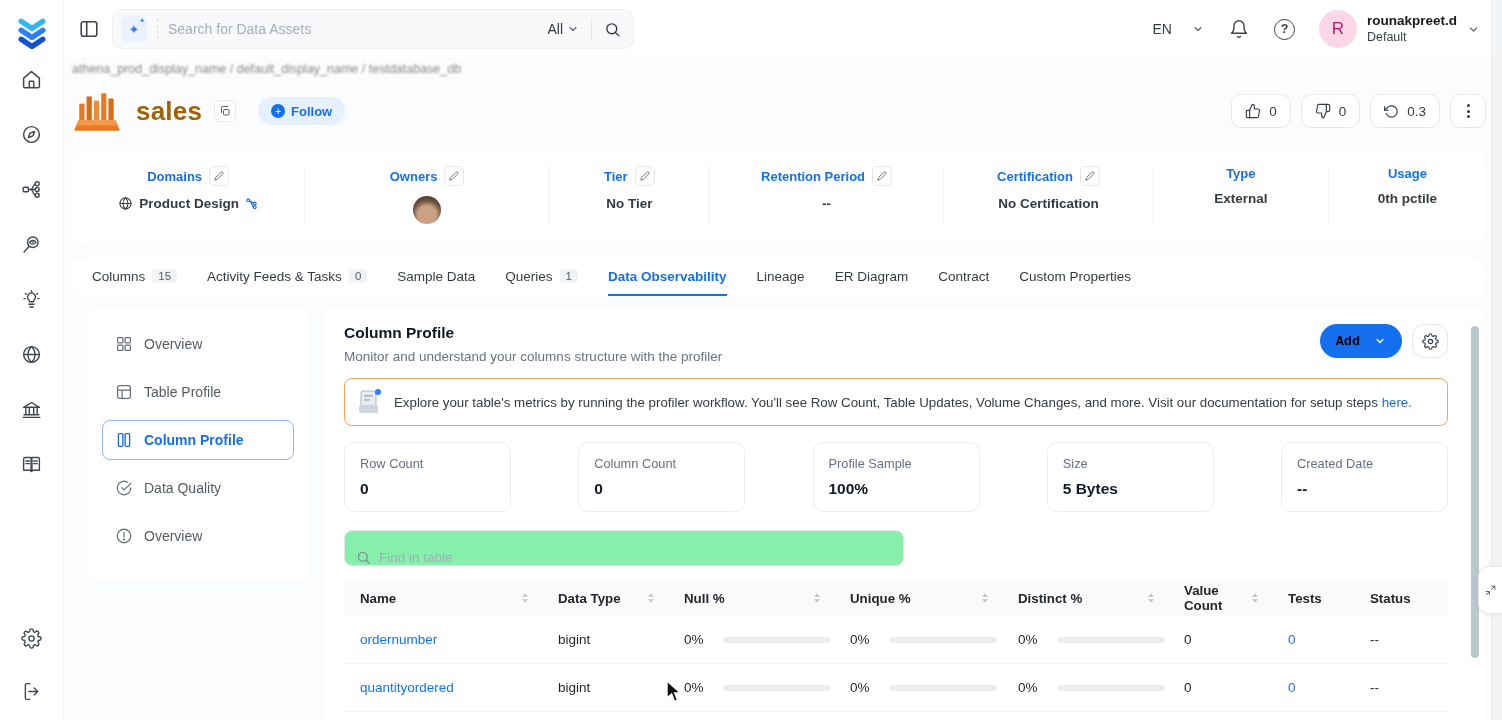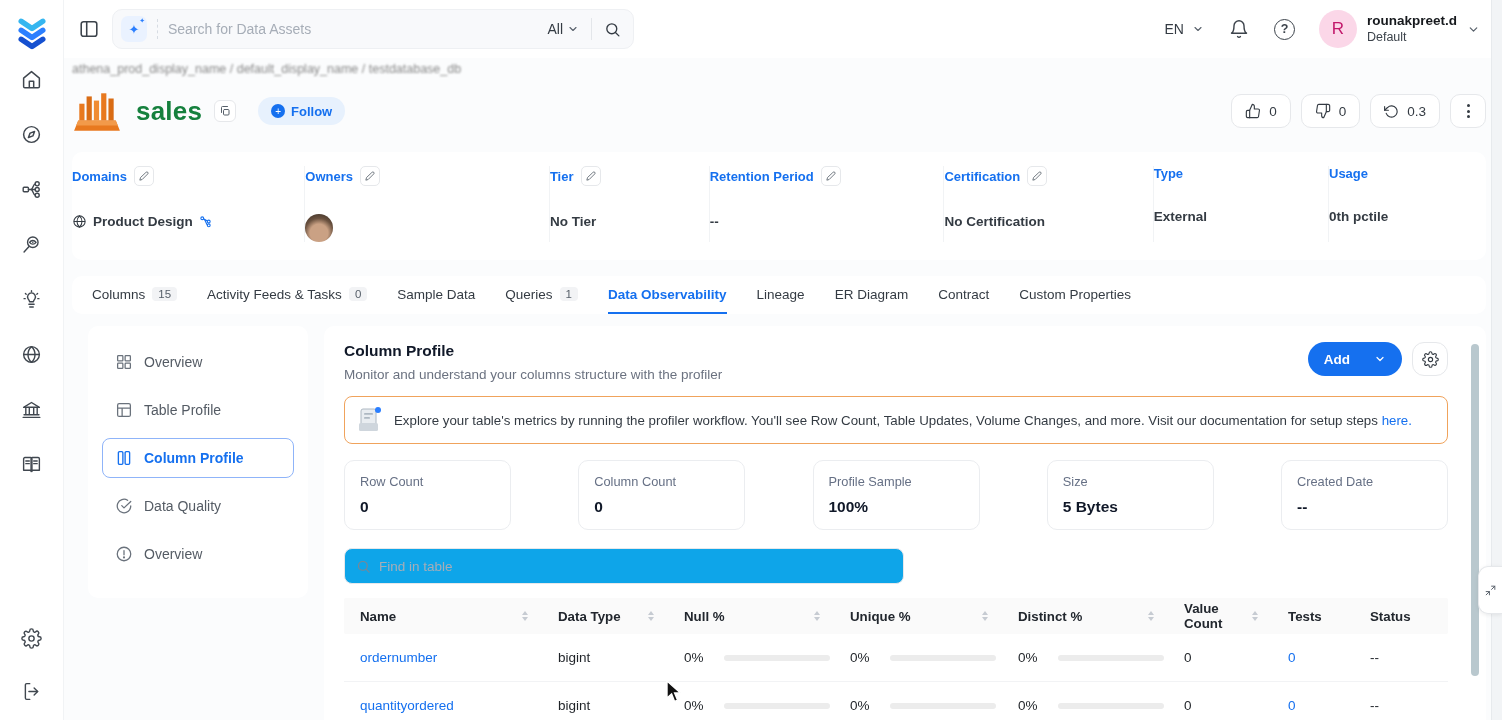--- a/index.html
+++ b/index.html
@@ -23,48 +23,48 @@
   .searchbar { width:522px; height:40px; background:#f8f9fb; border:1px solid #eef0f3; border-radius:10px; display:flex; align-items:center; padding:0 12px 0 8px; }
   .spark-box { width:26px; height:26px; border-radius:7px; background:#eaf2ff; display:flex; align-items:center; justify-content:center; color:#2b7fff; font-size:13px; cursor:pointer; position:relative; }
   .spark-box .mini { position:absolute; top:1px; right:2px; font-size:7px; }
   .search-dash { height:20px; border-left:1px dashed #d7dce3; margin:0 10px; }
   .searchbar input { flex:1; border:none; outline:none; background:transparent; font-family:"Liberation Sans",sans-serif; font-size:14px; color:#343b43; }
   .searchbar input::placeholder { color:#a6adb7; }
   .scope { display:flex; align-items:center; gap:4px; font-size:14px; color:#343b43; cursor:pointer; }
   .search-sep { height:22px; border-left:1px solid #e3e6ea; margin:0 12px; }
   .domains-pill { margin-left:18px; height:40px; border:1px solid #d9dde3; border-radius:20px; background:#fff; display:flex; align-items:center; gap:8px; padding:0 14px; font-weight:700; font-size:13.5px; color:#22272e; cursor:pointer; }
   .topbar-right { margin-left:auto; display:flex; align-items:center; gap:24px; }
-  .lang { display:flex; align-items:center; gap:8px; font-size:14px; color:#343b43; cursor:pointer; }
+  .lang { display:flex; align-items:center; gap:20px; font-size:14px; color:#343b43; cursor:pointer; }
   .icon-btn { width:22px; height:22px; display:flex; align-items:center; justify-content:center; cursor:pointer; }
   .help-circle { width:21px; height:21px; border:1.7px solid #3c434b; border-radius:50%; display:flex; align-items:center; justify-content:center; font-size:12.5px; font-weight:700; color:#3c434b; cursor:pointer; }
   .userchip { display:flex; align-items:center; gap:10px; cursor:pointer; }
   .avatar { width:38px; height:38px; border-radius:50%; background:#fbd7e8; color:#c2186b; display:flex; align-items:center; justify-content:center; font-size:17px; font-weight:400; }
   .user-meta { line-height:1.25; }
   .user-name { font-weight:700; font-size:13.5px; color:#16191d; }
   .user-ws { font-size:12.5px; color:#3c434b; }
 
   
   .page { flex:1; padding:0 16px 0 8px; min-height:0; }
   .breadcrumb { height:20px; font-size:12.5px; color:#737373; filter:blur(0.8px); opacity:.85; padding-top:4px; white-space:nowrap; overflow:hidden; }
 
   .title-row { display:flex; align-items:center; margin-top:8px; }
   .entity-icon { width:50px; height:50px; }
-  .entity-title { font-size:26px; font-weight:700; color:#15803d; margin-left:14px; letter-spacing:.2px; }
+  .entity-title { font-size:26px; font-weight:700; color:#a16207; margin-left:14px; letter-spacing:.2px; }
   .copy-btn { width:22px; height:22px; border:1px solid #e6e8eb; border-radius:6px; background:#fff; display:flex; align-items:center; justify-content:center; margin-left:12px; cursor:pointer; }
   .follow-pill { margin-left:22px; height:28px; background:#e7f1fd; border-radius:15px; display:flex; align-items:center; gap:6px; padding:0 13px; cursor:pointer; }
   .follow-dot { width:14px; height:14px; border-radius:50%; background:#1570ef; color:#fff; font-size:10px; display:flex; align-items:center; justify-content:center; }
   .follow-txt { color:#1570ef; font-size:13px; font-weight:600; }
   .vote-group { margin-left:auto; display:flex; gap:10px; }
   .vote-btn { background:#fff; border:1px solid #e6e8eb; border-radius:10px; height:34px; display:flex; align-items:center; gap:8px; padding:0 13px; font-size:13.5px; color:#343b43; cursor:pointer; }
   .kebab { flex-direction:column; gap:2.5px; width:36px; justify-content:center; }
   .kebab i { width:3px; height:3px; border-radius:50%; background:#343b43; }
 
   
   .meta-card { margin-top:16px; background:#fff; border-radius:10px; display:flex; padding:14px 0 18px; }
-  .meta-sec { display:flex; flex-direction:column; align-items:flex-start; gap:28px; border-right:1px solid #f1f3f5; }
+  .meta-sec { display:flex; flex-direction:column; align-items:center; gap:10px; border-right:1px solid #f1f3f5; }
   .meta-sec:last-child { border-right:none; }
   .meta-label-row { display:flex; align-items:center; gap:7px; }
   .meta-label { color:#1570ef; font-size:13px; font-weight:700; }
   .edit-btn { width:20px; height:20px; border:1px solid #e6e8eb; border-radius:5px; background:#fff; display:flex; align-items:center; justify-content:center; cursor:pointer; }
   .meta-value { font-size:13.5px; color:#343b43; font-weight:600; display:flex; align-items:center; gap:6px; }
   .owner-photo { width:28px; height:28px; border-radius:50%; background:radial-gradient(circle at 50% 68%, #caa184 38%, #6b5240 62%, #2f261e 100%); }
 
   
   .tabs-bar { margin-top:16px; background:#fff; border-radius:10px; display:flex; align-items:stretch; gap:30px; padding:0 20px; height:38px; }
   .tab { display:flex; align-items:center; gap:7px; font-size:13.5px; color:#343b43; cursor:pointer; border-bottom:2px solid transparent; }
@@ -77,34 +77,34 @@
   .pnav-item { display:flex; align-items:center; gap:11px; height:40px; padding:0 12px; border-radius:8px; color:#545b64; font-size:14px; cursor:pointer; margin-bottom:8px; border:1px solid transparent; }
   .pnav-item svg { stroke:#6a727c; flex-shrink:0; }
   .pnav-item.active { border-color:#8fb4f9; color:#1570ef; font-weight:700; }
   .pnav-item.active svg { stroke:#1570ef; }
 
   .panel { flex:1; background:#fff; border-radius:10px; padding:16px 20px; position:relative; height:520px; min-width:0; }
   .panel-head { display:flex; align-items:flex-start; }
   .panel-title { font-size:15.5px; font-weight:700; color:#101828; }
   .panel-sub { font-size:13.5px; color:#6b7280; margin-top:7px; }
   .panel-actions { margin-left:auto; display:flex; gap:10px; margin-right:18px; }
-  .add-btn { background:#1570ef; color:#ffffff; border:none; border-radius:17px; height:34px; padding:0 16px; font-size:13.5px; font-weight:600; display:flex; align-items:center; gap:24px; cursor:pointer; font-family:Liberation Sans, sans-serif; }
+  .add-btn { background:#1570ef; color:#000000; border:none; border-radius:17px; height:34px; padding:0 16px; font-size:13.5px; font-weight:600; display:flex; align-items:center; gap:14px; cursor:pointer; font-family:Liberation Mono, monospace; }
   .gear-btn { width:36px; height:34px; border:1px solid #e6e8eb; border-radius:12px; background:#fff; display:flex; align-items:center; justify-content:center; cursor:pointer; }
 
   .banner { margin-top:14px; border:1px solid #f0a35c; border-radius:8px; background:#fff; display:flex; align-items:center; gap:11px; padding:9px 12px; margin-right:18px; }
   .banner-text { font-size:13.3px; color:#343b43; }
   .banner-link { color:#1570ef; cursor:pointer; }
   .banner-ic { position:relative; width:26px; height:28px; flex-shrink:0; }
 
   .stats-row { margin-top:16px; display:flex; justify-content:space-between; margin-right:18px; }
   .stat-card { width:167px; border:1px solid #ebedf0; border-radius:10px; padding:13px 15px; }
   .stat-label { font-size:12.8px; color:#667085; }
   .stat-value { font-size:15.5px; font-weight:700; color:#101828; margin-top:9px; }
 
-  .find-wrap { margin-top:18px; width:560px; height:36px; border:1px solid #e6e8eb; border-radius:8px; background:#0ea5e9; display:flex; align-items:center; padding:0 11px; gap:8px; }
+  .find-wrap { margin-top:18px; width:560px; height:36px; border:1px solid #e6e8eb; border-radius:8px; background:#86efac; display:flex; align-items:flex-end; padding:0 11px; gap:8px; }
   .find-wrap input { flex:1; border:none; outline:none; background:transparent; font-size:13.5px; color:#343b43; font-family:"Liberation Sans",sans-serif; }
   .find-wrap input::placeholder { color:#a6adb7; }
 
   
   .dtable { margin-top:14px; margin-right:18px; }
   .trow { display:grid; grid-template-columns:198px 126px 166px 168px 166px 104px 82px 1fr; align-items:center; }
   .thead { background:#fafafa; height:36px; font-size:13.3px; font-weight:700; color:#22272e; border-radius:2px; }
   .th { display:flex; align-items:center; justify-content:space-between; padding:0 14px 0 16px; height:100%; }
   .th.nosort { justify-content:flex-start; }
   .sort { display:flex; flex-direction:column; gap:2px; cursor:pointer; }

